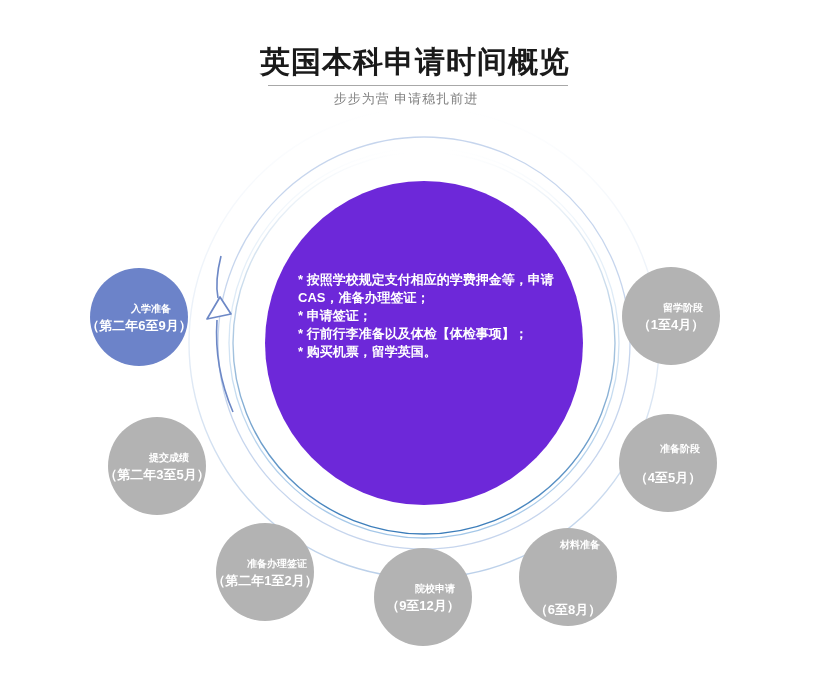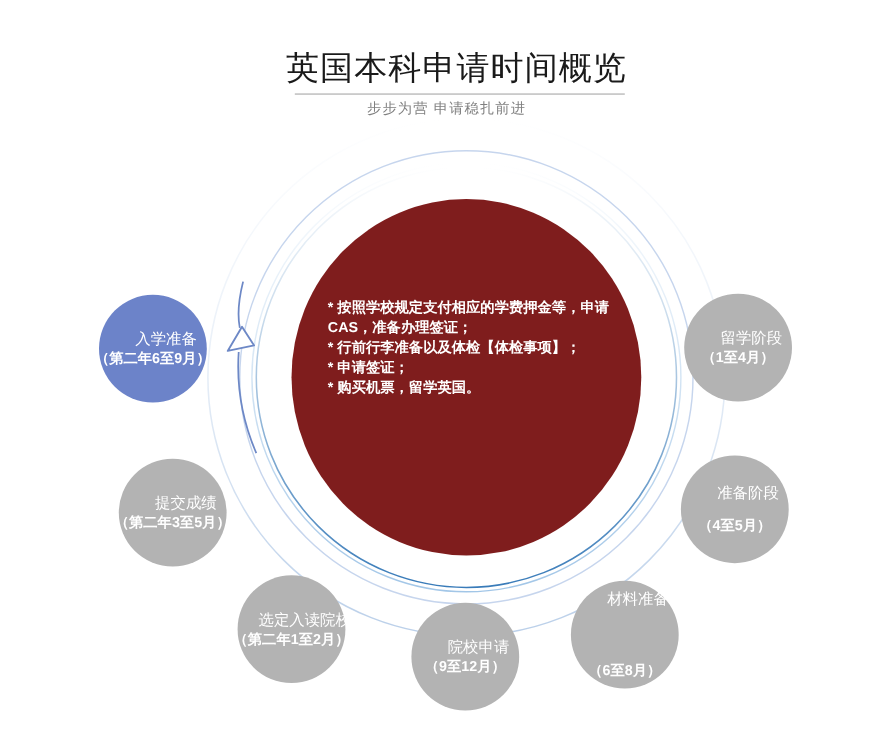--- a/index.html
+++ b/index.html
@@ -6,50 +6,50 @@
   #stage{
     position:relative;
     width:813px;height:673px;
     background:#ffffff;
     overflow:hidden;
     font-family:"Liberation Sans","DejaVu Sans",sans-serif;
   }
   
   .title{
     position:absolute;top:42px;left:415px;transform:translateX(-50%);
-    font-size:30px;font-weight:400;color:#1a1a1a;letter-spacing:1px;white-space:nowrap;
+    font-size:30px;font-weight:700;color:#1a1a1a;letter-spacing:1px;white-space:nowrap;
   }
   .divider{
     position:absolute;top:85px;left:268px;width:300px;height:1px;background:#a8a8a8;
   }
   .subtitle{
     position:absolute;top:90px;left:406px;transform:translateX(-50%);
     font-size:13px;color:#808080;letter-spacing:1px;white-space:nowrap;
   }
   
   #ring-svg{position:absolute;left:0;top:0;}
   
   .center-circle{
     position:absolute;left:265px;top:181px;width:318px;height:324px;border-radius:50%;
-    background:#7f1d1d;
+    background:#6d28d9;
   }
   .center-bullets{
     position:absolute;left:33px;top:90px;width:276px;
     color:#ffffff;font-size:13px;line-height:18px;font-weight:700;
     text-align:left;
   }
   .bullet{margin:0;}
   
   .node{
     position:absolute;border-radius:50%;background:#b3b3b3;
     display:flex;flex-direction:column;align-items:center;justify-content:center;
     color:#ffffff;text-align:center;
   }
   .node.highlight{background:#6c83c9;}
-  .node .label{font-size:14px;font-weight:400;white-space:nowrap;line-height:17px;margin-left:24px;}
+  .node .label{font-size:10px;font-weight:700;white-space:nowrap;line-height:17px;margin-left:24px;}
   .node .date{font-size:13px;font-weight:700;white-space:nowrap;line-height:17px;}
 </style>
 </head>
 <body>
 
 <div id="stage">
 
   <div class="title">英国本科申请时间概览</div>
   <div class="divider"></div>
   <div class="subtitle">步步为营 申请稳扎前进</div>
@@ -76,22 +76,22 @@
     <circle cx="424" cy="343" r="206" fill="none" stroke="#aec3e6" stroke-opacity="0.7" stroke-width="1.3"></circle>
     <circle cx="424" cy="343" r="195" fill="none" stroke="url(#gradLight)" stroke-width="1.3"></circle>
     <circle cx="424" cy="343" r="191" fill="none" stroke="url(#gradDark)" stroke-width="1.4"></circle>
     <path d="M 221 256 C 217 272, 216 288, 218 298 M 217 320 C 215 350, 220 382, 233 412" fill="none" stroke="#6d88c6" stroke-width="1.6"></path>
     <polygon points="220,297 207,319 231,314" fill="#ffffff" stroke="#6d88c6" stroke-width="1.7" stroke-linejoin="round"></polygon>
   </svg>
 
   <div class="center-circle">
     <div class="center-bullets" id="center-bullets">
         <div class="bullet">* 按照学校规定支付相应的学费押金等，申请CAS，准备办理签证；</div>
+        <div class="bullet">* 申请签证；</div>
         <div class="bullet">* 行前行李准备以及体检【体检事项】；</div>
-        <div class="bullet">* 申请签证；</div>
         <div class="bullet">* 购买机票，留学英国。</div>
       </div>
   </div>
 
   <div id="nodes">
       <div class="node highlight" style="left: 90px; top: 268px; width: 98px; height: 98px;">
         <div class="label">入学准备</div>
         <div class="date">（第二年6至9月）</div>
       </div>
       <div class="node" style="left: 622px; top: 267px; width: 98px; height: 98px;">
@@ -104,21 +104,21 @@
       </div>
       <div class="node" style="left: 519px; top: 528px; width: 98px; height: 98px; gap: 48px;">
         <div class="label">材料准备</div>
         <div class="date">（6至8月）</div>
       </div>
       <div class="node" style="left: 374px; top: 548px; width: 98px; height: 98px;">
         <div class="label">院校申请</div>
         <div class="date">（9至12月）</div>
       </div>
       <div class="node" style="left: 216px; top: 523px; width: 98px; height: 98px;">
-        <div class="label">选定入读院校</div>
+        <div class="label">准备办理签证</div>
         <div class="date">（第二年1至2月）</div>
       </div>
       <div class="node" style="left: 108px; top: 417px; width: 98px; height: 98px;">
         <div class="label">提交成绩</div>
         <div class="date">（第二年3至5月）</div>
       </div>
     </div>
 
 </div>
 

